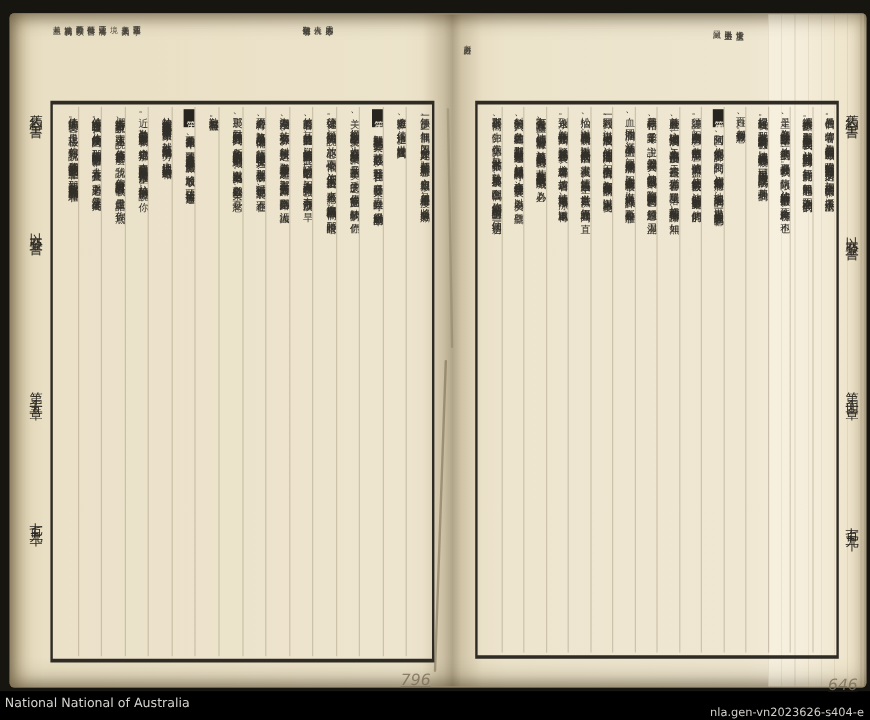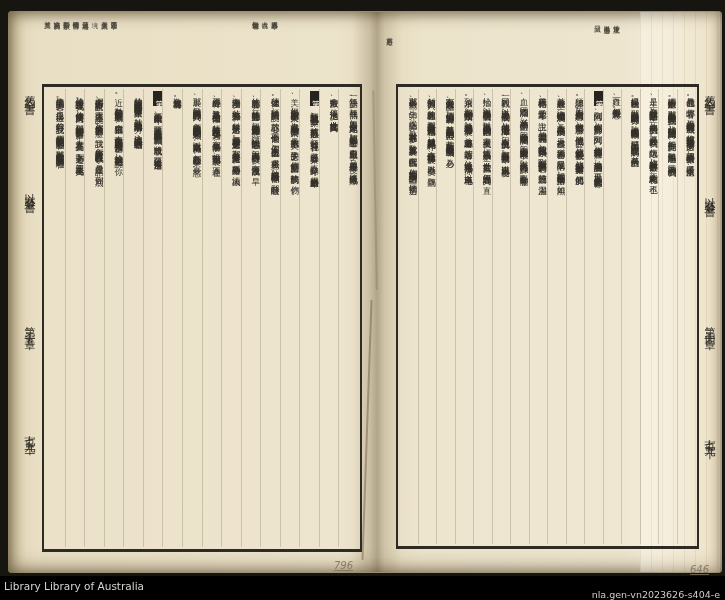--- a/index.html
+++ b/index.html
@@ -30,21 +30,21 @@
   .col:last-child{border-left:none;}
   .chap-head{background:#27241f;color:#efe7d2;padding:3px 1px 4px;letter-spacing:1.5px;font-size:8px;}
   
   .mtitle{position:absolute;writing-mode:vertical-rl;text-orientation:upright;
           font-size:11px;letter-spacing:3px;color:#2c2923;}
   
   .ann-group{position:absolute;display:flex;flex-direction:row-reverse;gap:3px;}
   .ann-col{writing-mode:vertical-rl;text-orientation:upright;font-size:6.5px;line-height:1;
            letter-spacing:.4px;color:#47433a;}
   
-  .pencil{position:absolute;font-size:10px;color:rgba(125,112,92,.85);font-style:italic;text-decoration:underline;}
+  .pencil{position:absolute;font-size:13px;color:rgba(125,112,92,.85);font-style:italic;text-decoration:underline;}
   
   .caption-bar{position:absolute;left:0;top:576px;width:725px;height:24px;background:#000;}
   .caption-left{position:absolute;left:4px;top:4px;font-size:10.5px;color:#d6d4cf;}
   .caption-right{position:absolute;right:5px;top:0;font-size:9.5px;color:#cfcdc8;margin-top:13px;}
 </style>
 </head>
 <body>
 
 <div class="stage">
 
@@ -127,17 +127,17 @@
       <div class="ann-col">悖逆主攻主</div>
       <div class="ann-col">民者主必懲</div>
       <div class="ann-col">罰滅</div>
     </div>
   <div class="ann-group" id="rp-ann-b" style="left:386px;top:32px;height:50px;">
       <div class="ann-col">所言必應</div>
     </div>
   <span class="pencil" style="left:690px;top:564px;">646</span>
 
   <div class="caption-bar">
-    <span class="caption-left">Library Library of Australia</span>
+    <span class="caption-left">National National of Australia</span>
     <span class="caption-right">nla.gen-vn2023626-s404-e</span>
   </div>
 
 </div>
 
 </body></html>

